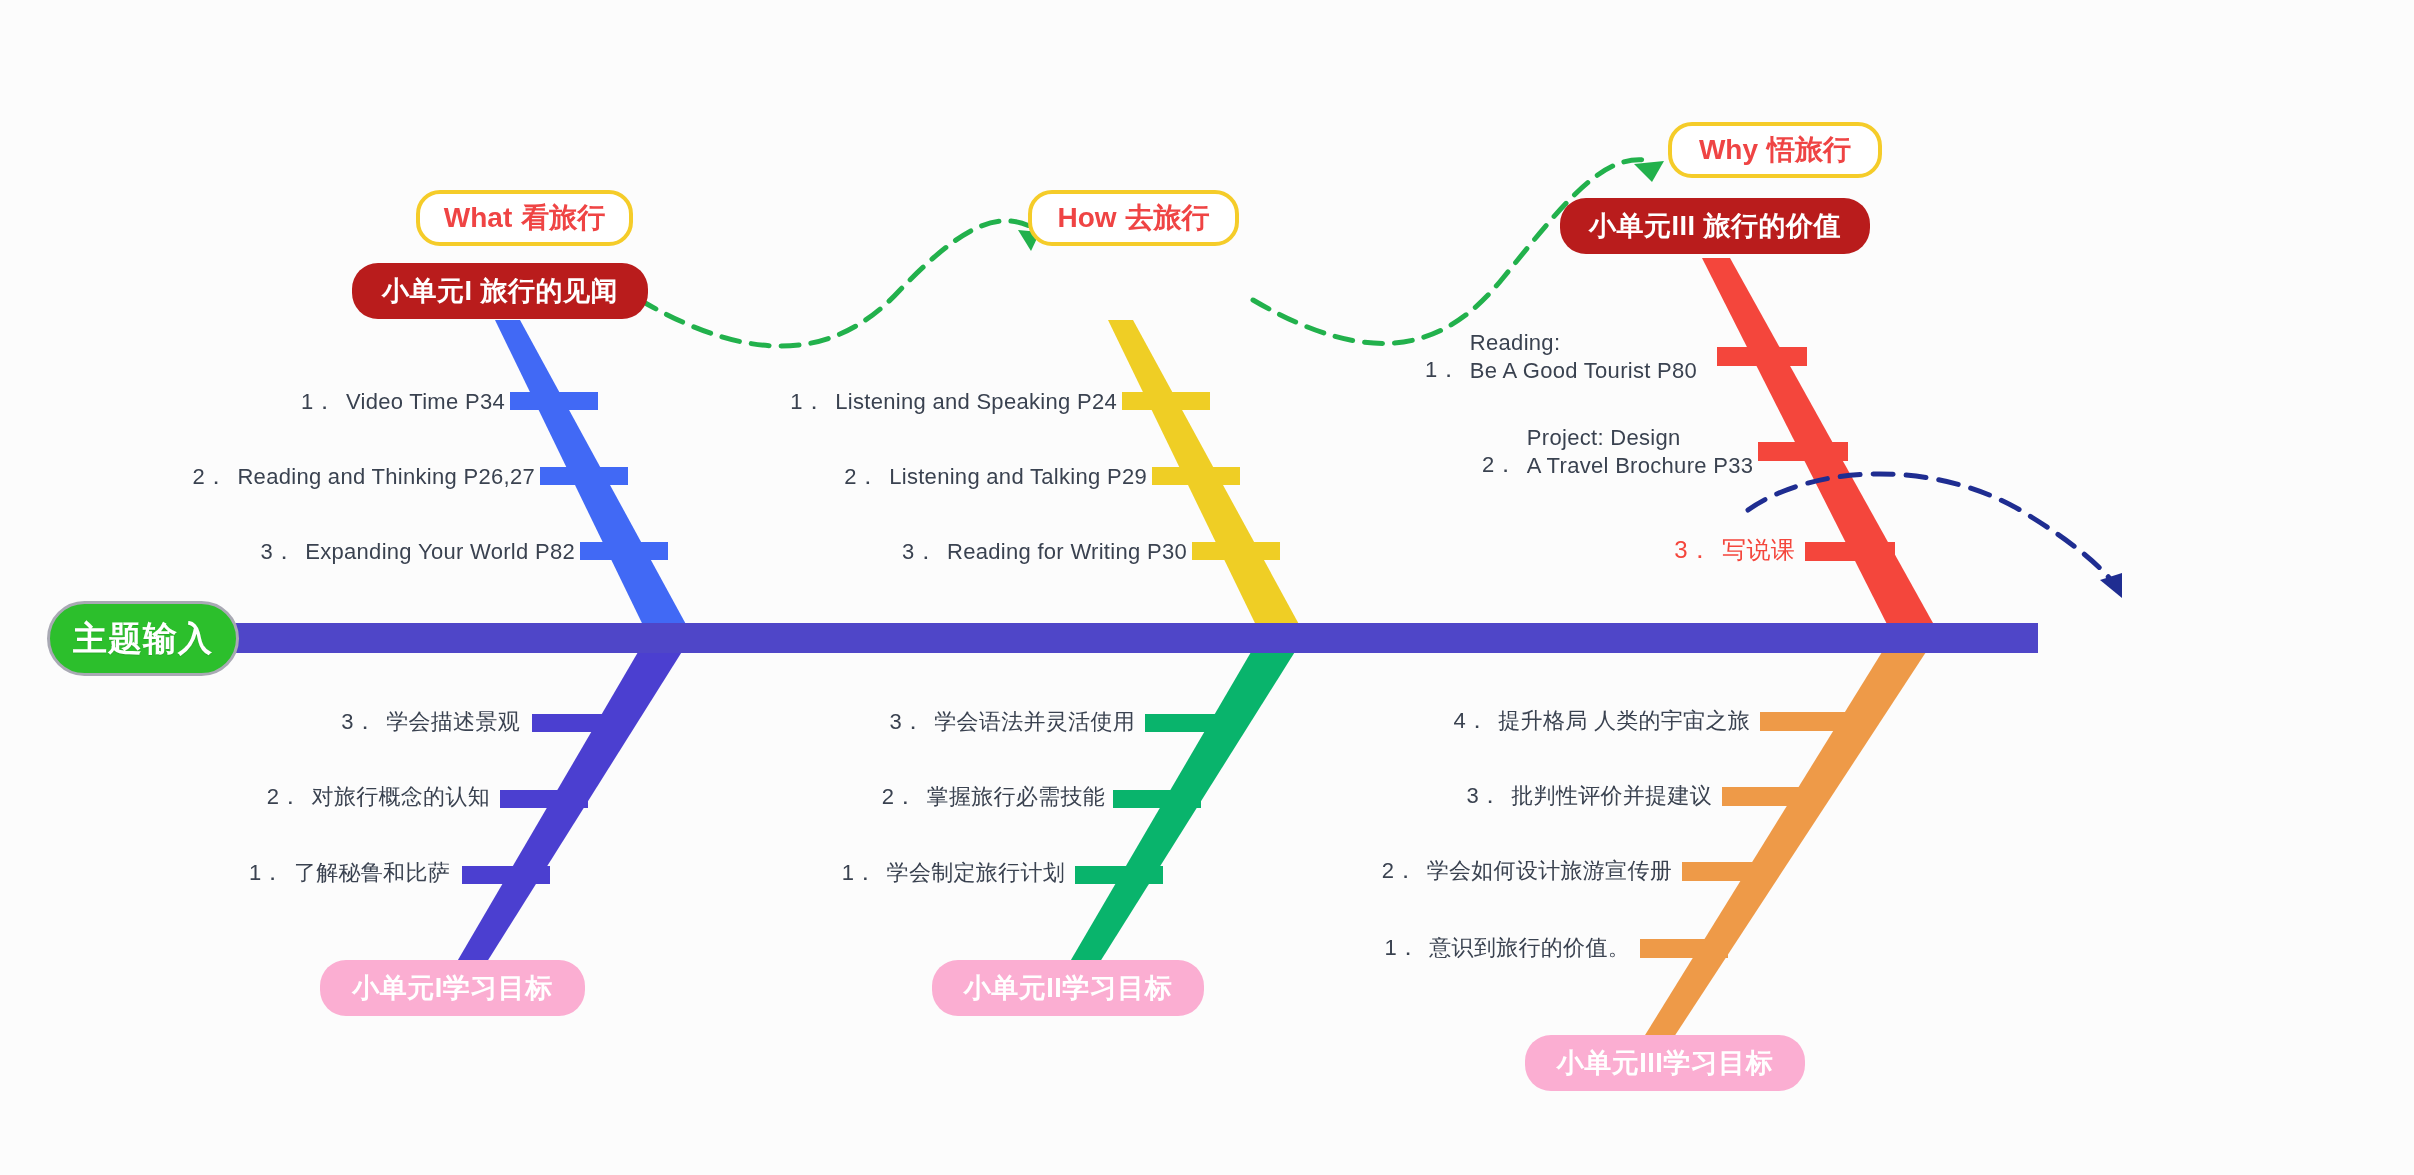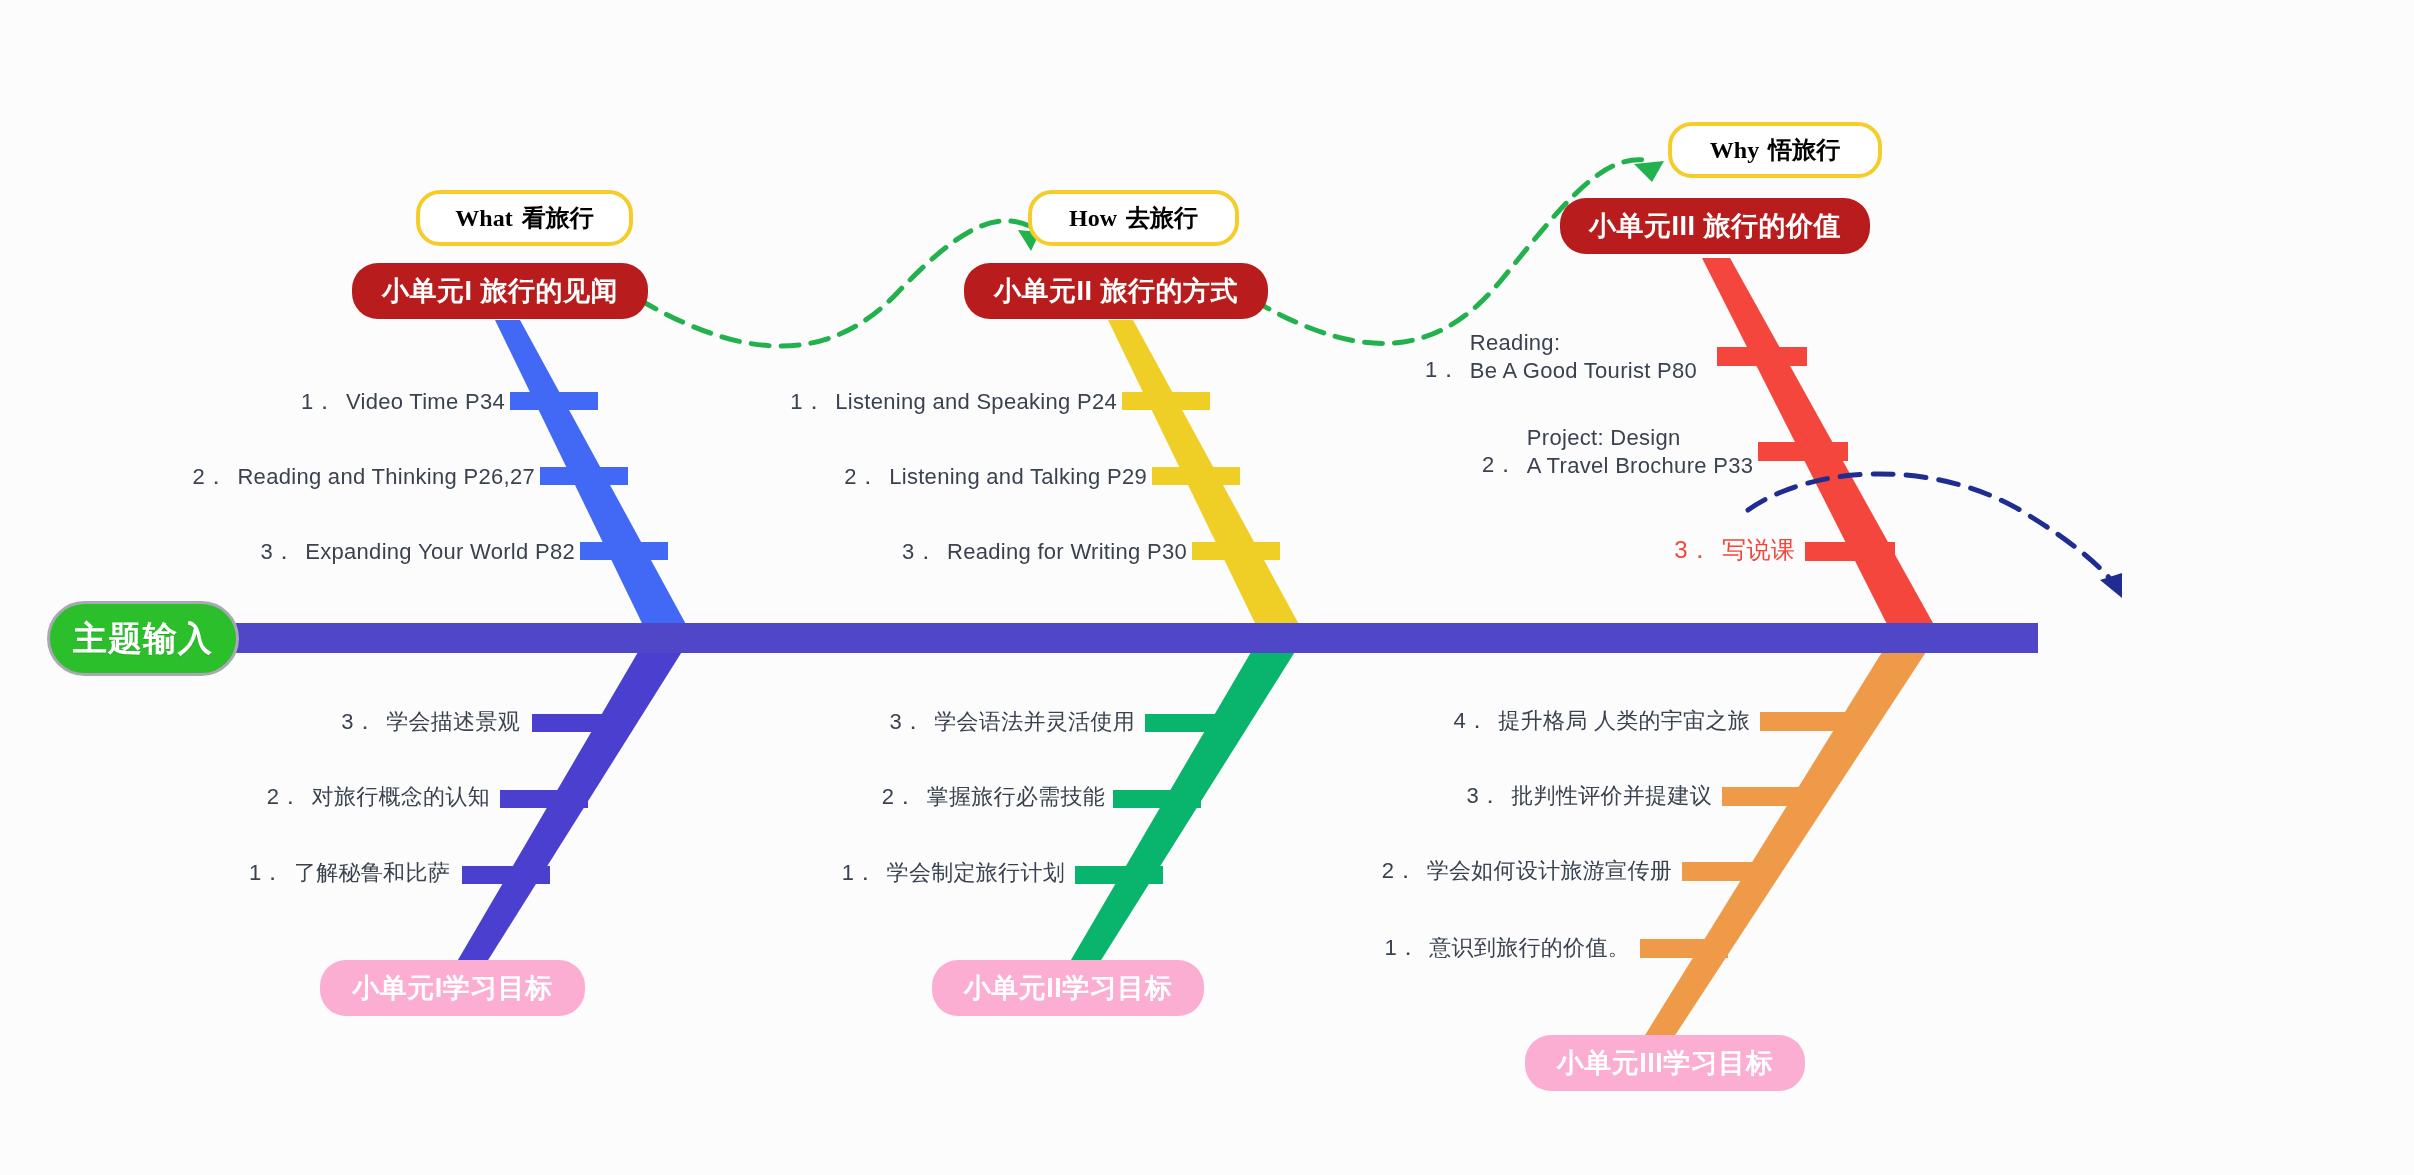--- a/index.html
+++ b/index.html
@@ -54,23 +54,22 @@
     background: #FBAED2;
     border-radius: 26px;
     font-size: 27px;
     letter-spacing: .5px;
   }
 
   .node-question {
     background: #ffffff;
     border: 4px solid #F5CC29;
     border-radius: 24px;
-    font-size: 24px;
-    color: #000000;
-    font-family: Liberation Serif, serif;
+    font-size: 28px;
+    color: #ef4444;
   }
   .node-question .q-en { font-weight: bold; margin-right: 9px; }
   .node-question .q-cn { font-weight: bold; }
 
   
   .leaf {
     position: absolute;
     display: flex;
     align-items: center;
     white-space: nowrap;
@@ -165,21 +164,20 @@
     <span class="q-cn">去旅行</span>
   </div>
 
   <div class="pill node-question" style="left:1668px; top:122px; width:214px; height:56px;">
     <span class="q-en">Why</span>
     <span class="q-cn">悟旅行</span>
   </div>
 
   <div class="pill node-subunit" style="left:352px; top:263px; width:296px; height:56px;">小单元I 旅行的见闻</div>
 
-  <div class="pill node-subunit" style="left:964px; top:263px; width:304px; height:56px;">小单元II 旅行的方式</div>
 
   <div class="pill node-subunit" style="left:1560px; top:198px; width:310px; height:56px;">小单元III 旅行的价值</div>
 
   <div class="pill node-goal" style="left:320px; top:960px; width:265px; height:56px;">小单元I学习目标</div>
 
   <div class="pill node-goal" style="left:932px; top:960px; width:272px; height:56px;">小单元II学习目标</div>
 
   <div class="pill node-goal" style="left:1525px; top:1035px; width:280px; height:56px;">小单元III学习目标</div>
 
   <div class="pill node-endpoint" style="left:47px; top:601px; width:192px; height:75px;">主题输入</div>

